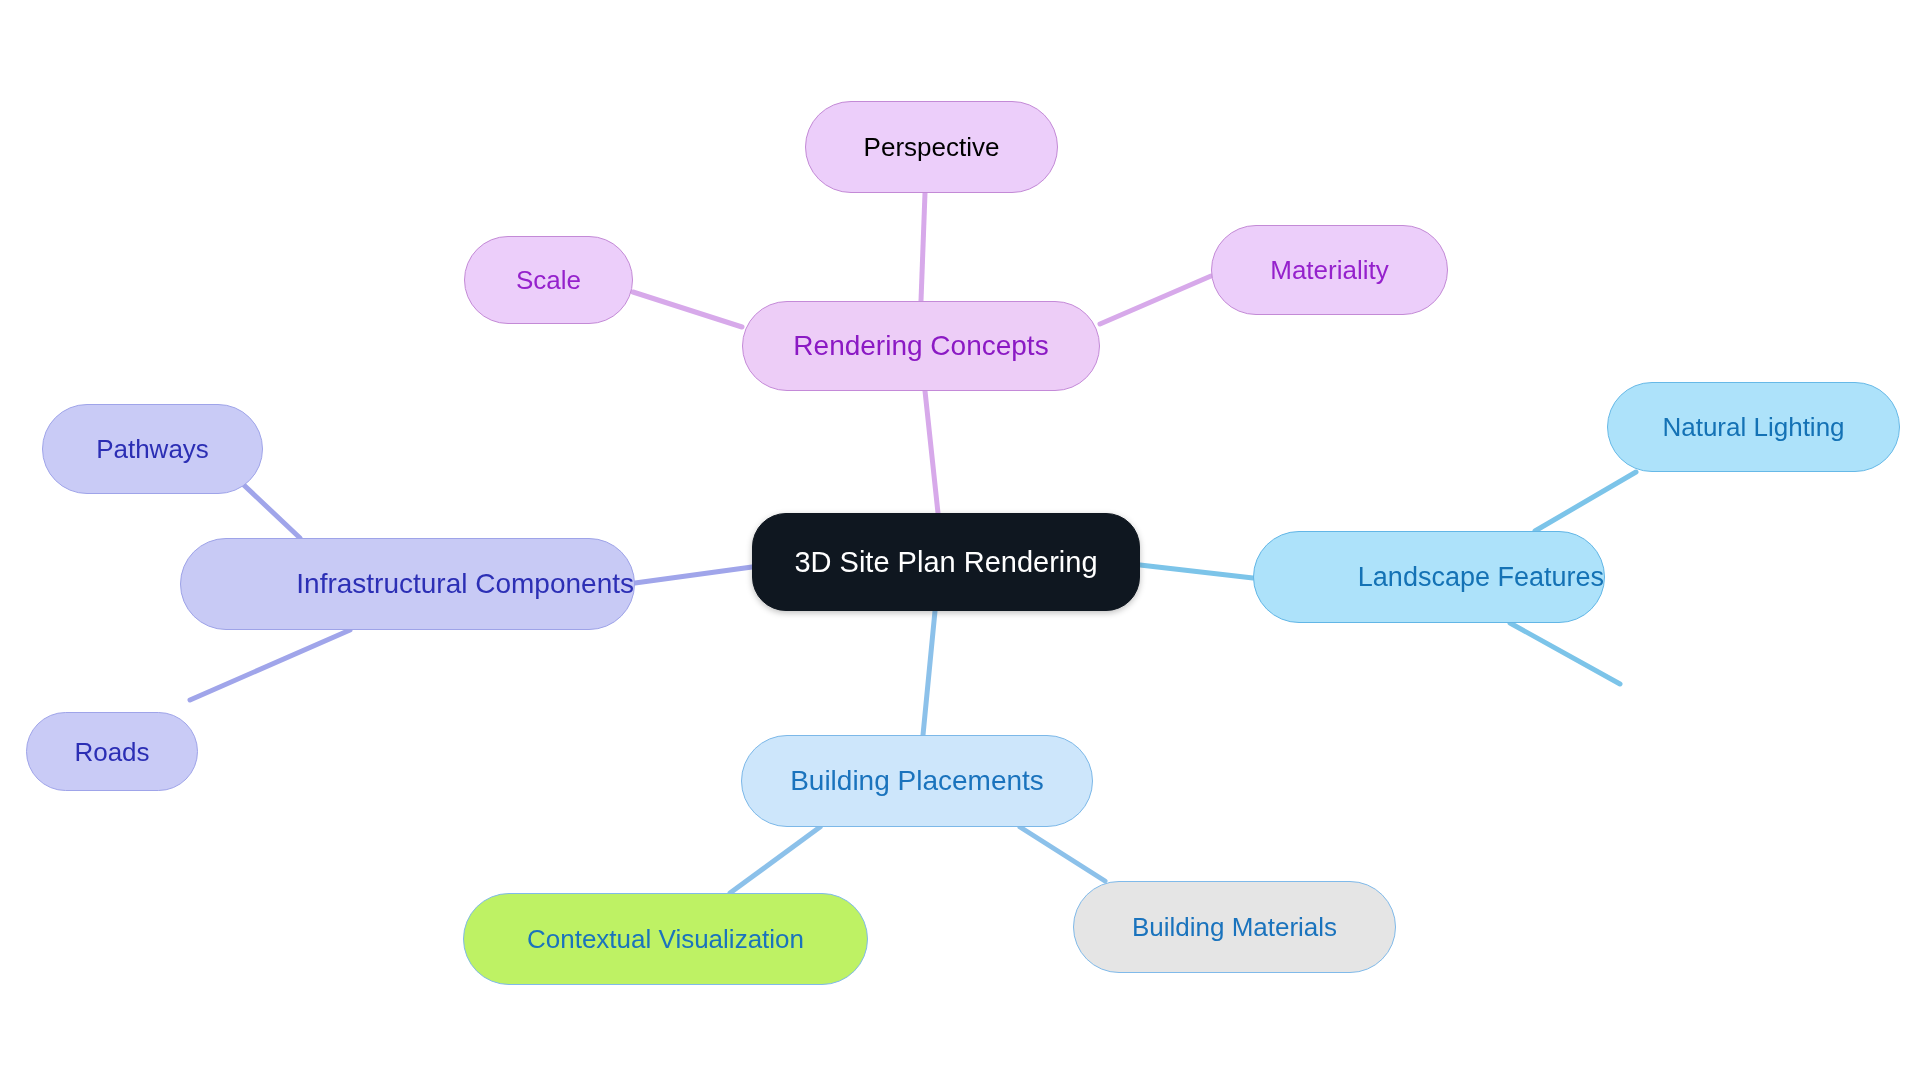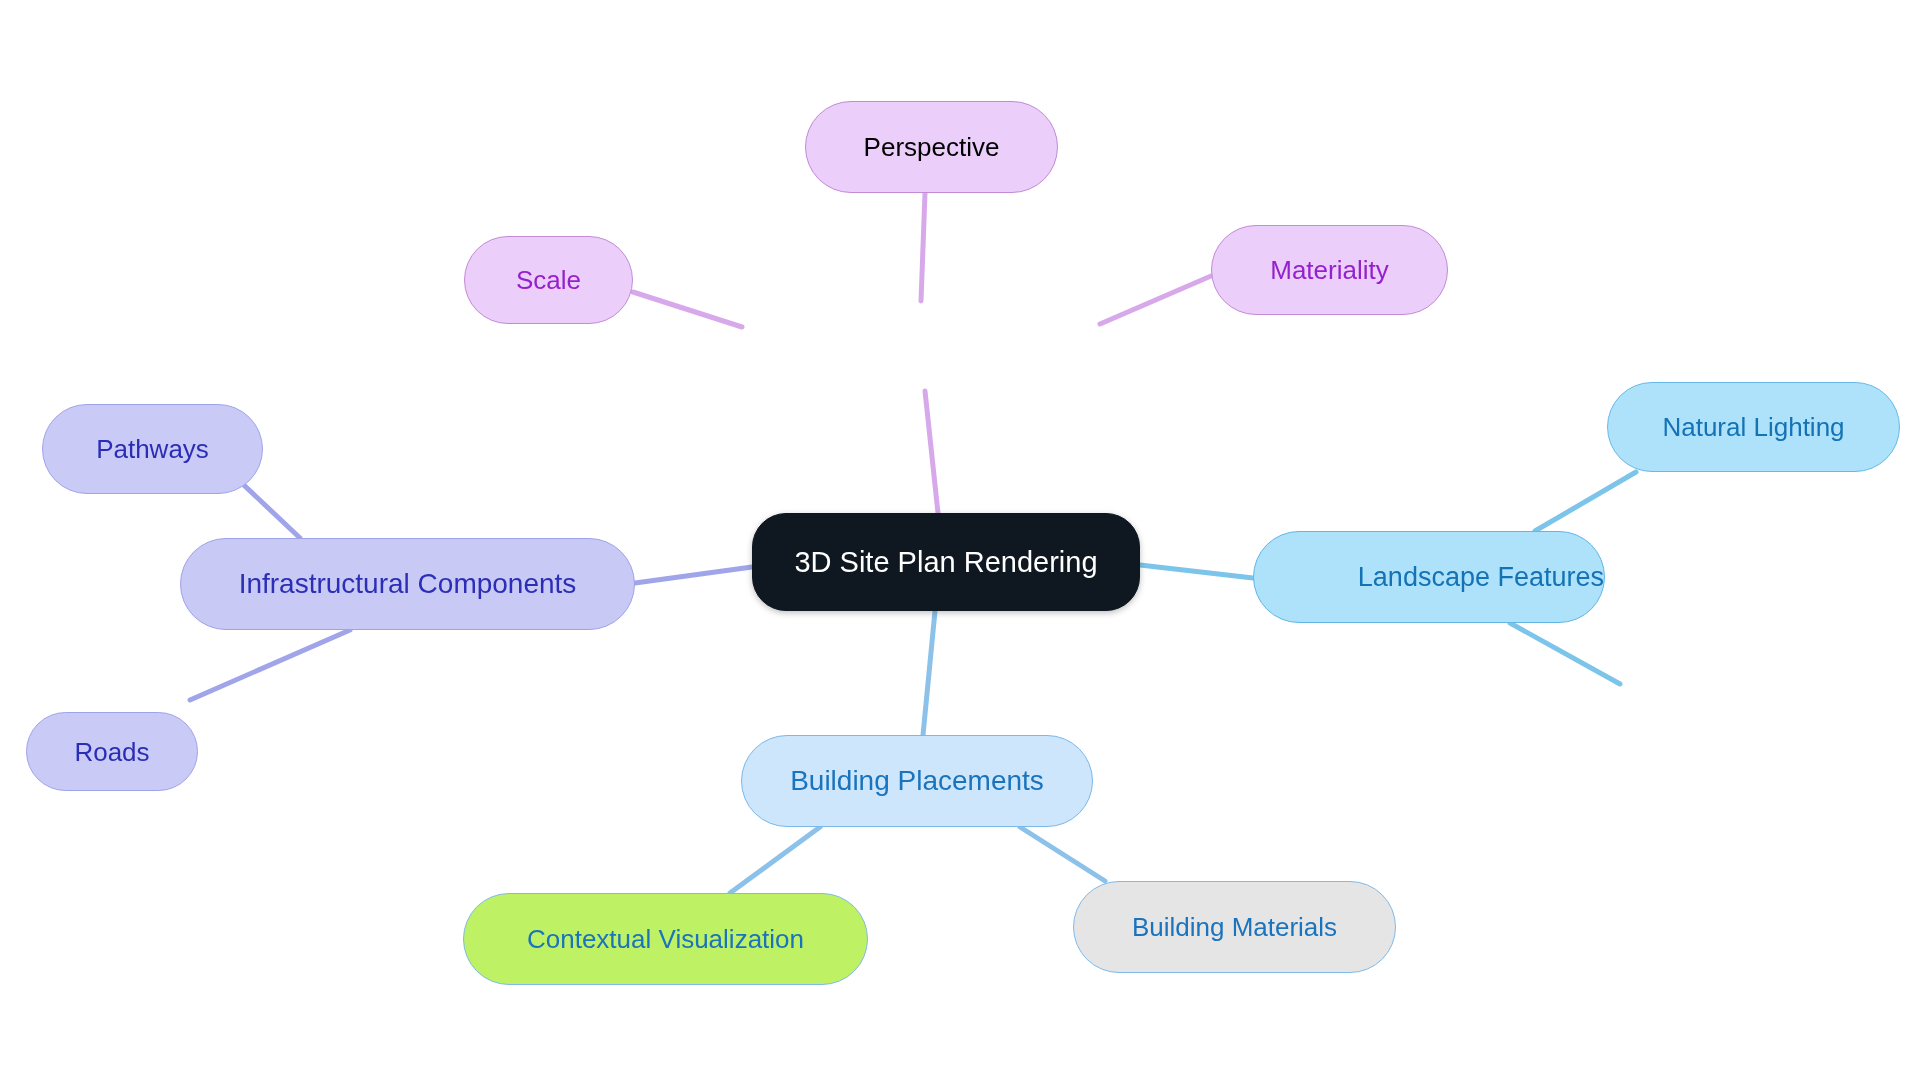--- a/index.html
+++ b/index.html
@@ -57,20 +57,21 @@
     background: #eccefa;
     border-color: #c38ad6;
     color: #9521cc;
     font-size: 26px;
   }
   .node-branch-periwinkle {
     background: #c8caf5;
     border-color: #9ea3e8;
     color: #2c2fb5;
     font-size: 28px;
+    justify-content: flex-end;
   }
   .node-leaf-periwinkle {
     background: #c9cbf6;
     border-color: #9fa4e9;
     color: #2b2eb4;
     font-size: 26px;
     margin-top: 22px;
   }
   .node-branch-blue-mid {
     background: #ade2fa;
@@ -116,20 +117,23 @@
       <line x1="1535" y1="531" x2="1636" y2="472" stroke="#7cc4e9" stroke-width="5" stroke-linecap="round"></line>
       <line x1="1510" y1="623" x2="1620" y2="684" stroke="#7cc4e9" stroke-width="5" stroke-linecap="round"></line>
       <line x1="820" y1="827" x2="730" y2="893" stroke="#8cc1ea" stroke-width="5" stroke-linecap="round"></line>
       <line x1="1020" y1="827" x2="1105" y2="881" stroke="#8cc1ea" stroke-width="5" stroke-linecap="round"></line>
     </svg>
 
   <div class="node node-root" style="left: 752px; top: 513px; width: 388px; height: 98px; background: rgb(15, 23, 32); color: rgb(255, 255, 255);">
     <span>3D Site Plan Rendering</span>
   </div>
 
+  <div class="node node-branch-purple" style="left: 742px; top: 301px; width: 358px; height: 90px; background: rgb(237, 205, 247); border-color: rgb(196, 138, 216); color: rgb(139, 25, 196);">
+    <span>Rendering Concepts</span>
+  </div>
   <div class="node node-leaf-purple" style="left: 805px; top: 101px; width: 253px; height: 92px; background: rgb(236, 206, 250); border-color: rgb(195, 138, 214); color: #000000;">
     <span>Perspective</span>
   </div>
   <div class="node node-leaf-purple" style="left: 464px; top: 236px; width: 169px; height: 88px; background: rgb(236, 206, 250); border-color: rgb(195, 138, 214); color: rgb(149, 33, 204); text-align: center;">
     <span>Scale</span>
   </div>
   <div class="node node-leaf-purple" style="left: 1211px; top: 225px; width: 237px; height: 90px; background: rgb(236, 206, 250); border-color: rgb(195, 138, 214); color: rgb(149, 33, 204);">
     <span>Materiality</span>
   </div>
 

